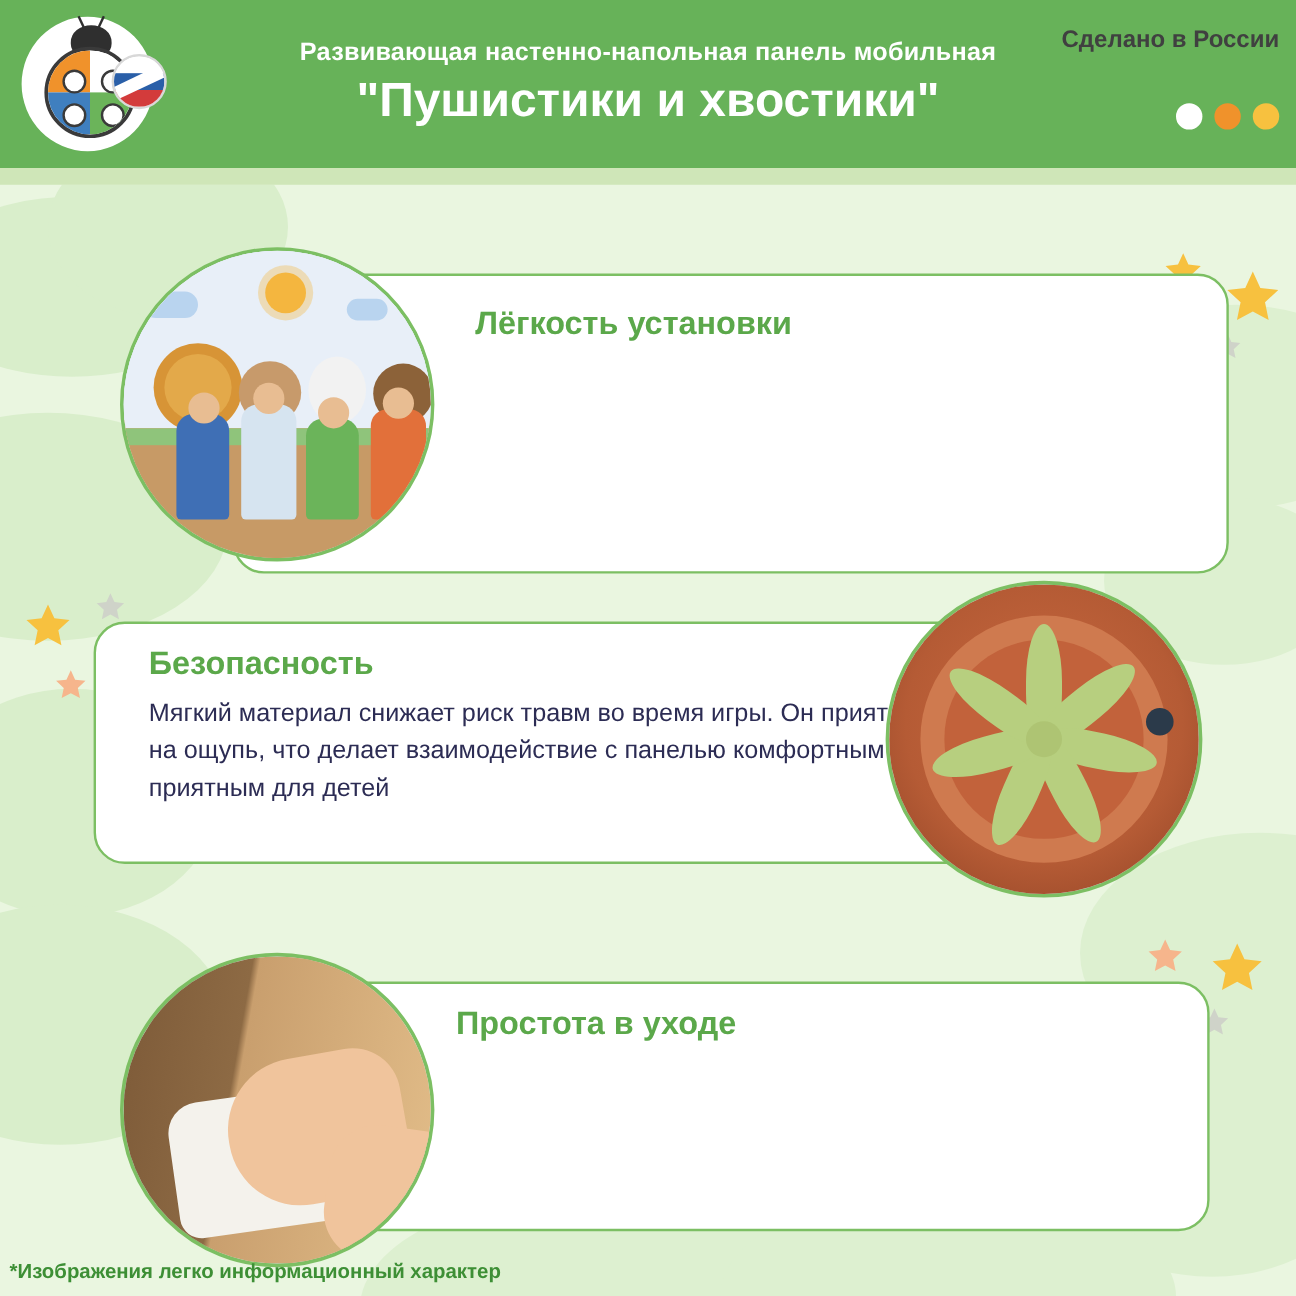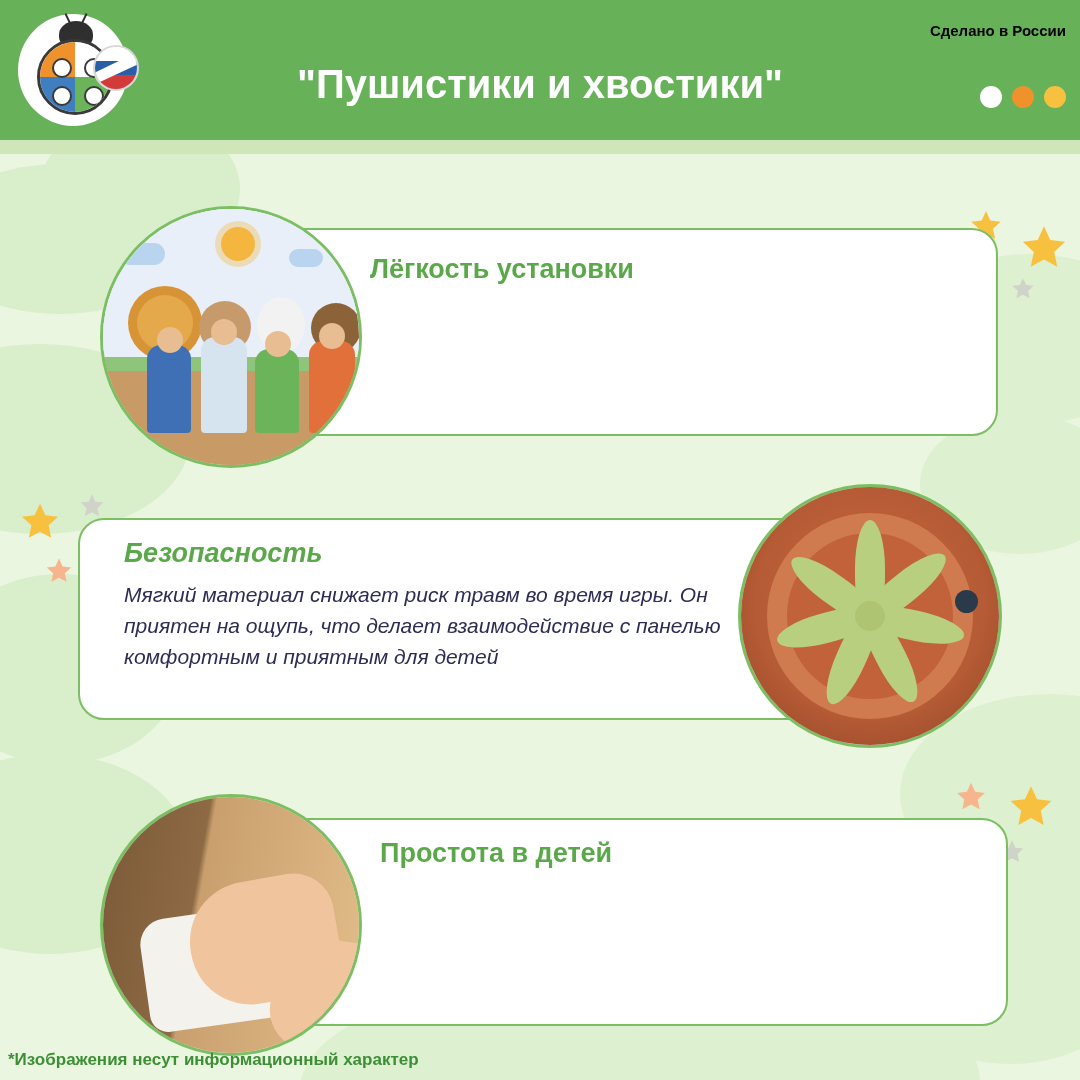--- a/index.html
+++ b/index.html
@@ -90,21 +90,21 @@
     color: #ffffff; font-size: 21px; font-weight: bold;
     letter-spacing: .2px;
   }
   .header-title {
     position: absolute; left: 0; top: 62px; width: 1080px;
     text-align: center;
     color: #ffffff; font-size: 40px; font-weight: bold;
   }
   .made-in {
     position: absolute; right: 14px; top: 22px;
-    color: #000000; font-size: 15px; font-weight: bold; text-align: center;
+    color: #404040; font-size: 20px; font-weight: bold; text-align: center;
   }
   .dots {
     position: absolute; right: 14px; top: 86px;
     display: flex; gap: 10px; align-items: center;
   }
   .dots .dot { width: 22px; height: 22px; border-radius: 50%; }
   .dot.white { background: #ffffff; }
   .dot.orange { background: #f0922b; }
   .dot.yellow { background: #f7c13f; }
 
@@ -224,20 +224,21 @@
       <path d="M12 2l2.9 6.3 6.9.8-5.1 4.7 1.4 6.8L12 17.3 5.9 20.6l1.4-6.8L2.2 9.1l6.9-.8z" fill="#f6b58c"></path>
     </svg>
   <svg class="star" style="left:1006px; top:782px;" width="50" height="50" viewBox="0 0 24 24">
       <path d="M12 2l2.9 6.3 6.9.8-5.1 4.7 1.4 6.8L12 17.3 5.9 20.6l1.4-6.8L2.2 9.1l6.9-.8z" fill="#f7c13f"></path>
     </svg>
   <svg class="star" style="left:998px; top:838px;" width="28" height="28" viewBox="0 0 24 24">
       <path d="M12 2l2.9 6.3 6.9.8-5.1 4.7 1.4 6.8L12 17.3 5.9 20.6l1.4-6.8L2.2 9.1l6.9-.8z" fill="#cfd3c9"></path>
     </svg>
 
   <div class="header">
+    <div class="header-sub">Развивающая настенно-напольная панель мобильная</div>
     <div class="header-title">"Пушистики и хвостики"</div>
     <div class="made-in">Сделано в России</div>
     <div class="dots">
       <span class="dot white"></span>
       <span class="dot orange"></span>
       <span class="dot yellow"></span>
     </div>
     <div class="logo">
       <div class="logo-head">
         <span class="logo-ant l"></span>
@@ -256,21 +257,21 @@
       <div class="logo-flag">
         <div class="flag-stripe flag-w"></div>
         <div class="flag-stripe flag-b"></div>
         <div class="flag-stripe flag-r"></div>
         <div class="flag-swoosh"></div>
       </div>
     </div>
   </div>
   <div class="header-stripe"></div>
 
-  <div class="card" style="left:168px; top:228px; width:830px; height:208px;">
+  <div class="card" style="left:194px; top:228px; width:830px; height:250px;">
     <div class="card-body" style="left:200px; top:24px; width:600px;">
       <div class="card-title">Лёгкость установки</div>
     </div>
   </div>
   <div class="photo" style="left:100px; top:206px; width:262px; height:262px;">
     <div class="p1-bg"></div>
     <div class="p1-wall"></div>
     <div class="p1-floor"></div>
     <div class="p1-sun"></div>
     <div class="p1-cloud"></div>
@@ -283,21 +284,21 @@
     <div class="p1-kid k1"></div>
       <div class="p1-head" style="left:54px; top:118px; width:26px; height:26px;"></div>
     <div class="p1-kid k2"></div>
       <div class="p1-head" style="left:108px; top:110px; width:26px; height:26px;"></div>
     <div class="p1-kid k3"></div>
       <div class="p1-head" style="left:162px; top:122px; width:26px; height:26px;"></div>
     <div class="p1-kid k4"></div>
       <div class="p1-head" style="left:216px; top:114px; width:26px; height:26px;"></div>
   </div>
 
-  <div class="card" style="left:78px; top:518px; width:818px; height:202px;font-style:italic;">
+  <div class="card" style="left:78px; top:518px; width:818px; height:202px;">
     <div class="card-body" style="left:44px; top:18px; width:660px;">
       <div class="card-title">Безопасность</div>
       <div class="card-text">Мягкий материал снижает риск травм во время игры. Он приятен на ощупь, что делает взаимодействие с панелью комфортным и приятным для детей</div>
     </div>
   </div>
   <div class="photo" style="left:738px; top:484px; width:264px; height:264px;">
     <div class="p2-bg"></div>
     <div class="p2-ring"></div>
     <div class="p2-inner"></div>
     <div class="p2-blade" style="transform: translate(-50%,-100%) rotate(0deg);"></div>
@@ -306,24 +307,24 @@
     <div class="p2-blade" style="transform: translate(-50%,-100%) rotate(153deg);"></div>
     <div class="p2-blade" style="transform: translate(-50%,-100%) rotate(204deg);"></div>
     <div class="p2-blade" style="transform: translate(-50%,-100%) rotate(255deg);"></div>
     <div class="p2-blade" style="transform: translate(-50%,-100%) rotate(306deg);"></div>
     <div class="p2-center"></div>
     <div class="p2-hole"></div>
   </div>
 
   <div class="card" style="left:178px; top:818px; width:830px; height:208px;">
     <div class="card-body" style="left:200px; top:18px; width:620px;">
-      <div class="card-title">Простота в детей</div>
+      <div class="card-title">Простота в уходе</div>
     </div>
   </div>
   <div class="photo" style="left:100px; top:794px; width:262px; height:262px;">
     <div class="p3-bg"></div>
     <div class="p3-cloth"></div>
     <div class="p3-hand"></div>
     <div class="p3-arm"></div>
   </div>
 
-  <div class="footnote">*Изображения несут информационный характер</div>
+  <div class="footnote">*Изображения легко информационный характер</div>
 </div>
 
 </body></html>

